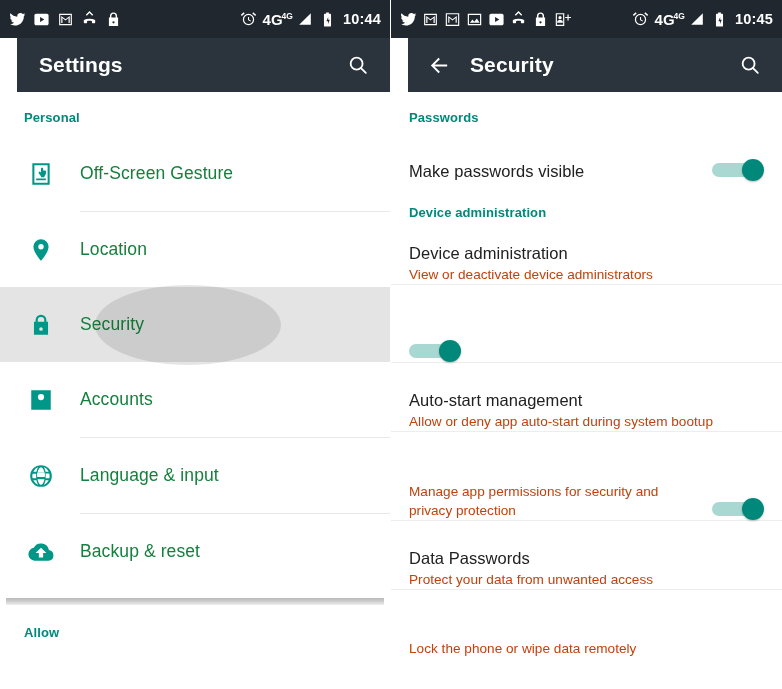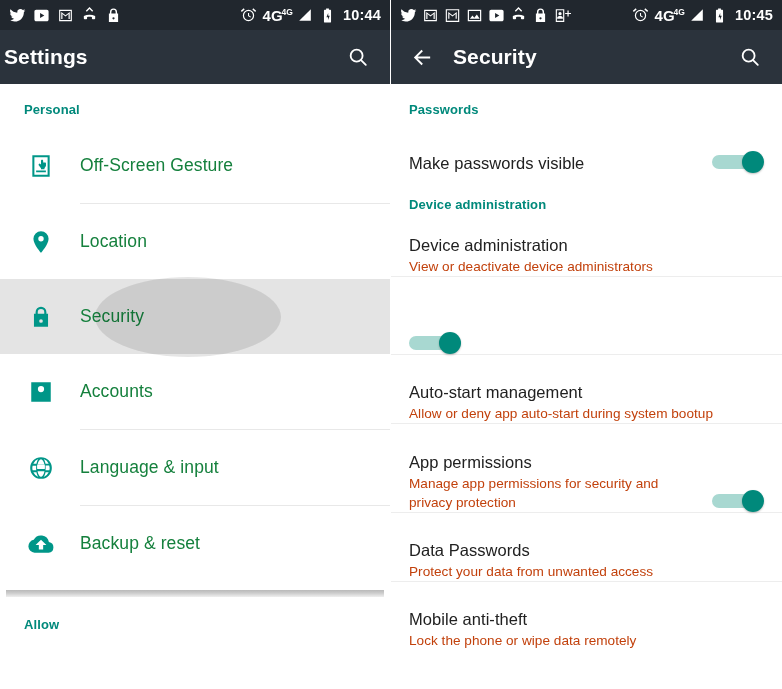--- a/index.html
+++ b/index.html
@@ -8,21 +8,21 @@
     background: #ffffff;
     font-family: "Liberation Sans", sans-serif;
     overflow: hidden;
   }
   .screens { display: flex; width: 782px; height: 689px; }
   .phone { width: 391px; height: 689px; position: relative; background: #fff; overflow: hidden; }
   .phone.left { border-right: 1px solid #ffffff; }
 
   
   .statusbar {
-    height: 30px; background: #21272e;
+    height: 38px; background: #21272e;
     display: flex; 
     padding: 0 9px 0 9px;
     position: relative; z-index: 5;
   }
   .sb-left { display: flex; align-items: center; gap: 7px; flex: 1; }
   .sb-right { display: flex; align-items: center; gap: 6px; }
   .sb-ico { width: 17px; height: 17px; display: block; }
   .sb-ico svg { display: block; width: 100%; height: 100%; fill: #ffffff; }
   .sb-time {
     color: #ffffff; font-size: 14.5px; font-weight: bold;
@@ -33,22 +33,22 @@
     display: flex; align-items: flex-start; line-height: 1;
   }
   .net-label sup { font-size: 8.5px; font-weight: bold; line-height: 1; margin-left: -1px; }
   .signal-tri { width: 16px; height: 14px; margin-left: -2px; }
   .signal-tri svg { width: 100%; height: 100%; display: block; }
 
   
   .appbar {
     height: 54px; background: #2b333c;
     display: flex; align-items: center;
-    padding: 0 14px 0 4px;
-    position: relative; z-index: 4;
+    padding: 0 14px 0 22px;
+    position: relative; z-index: 4; margin-left: 17px;
   }
   .appbar.with-back { padding-left: 14px; }
   .back-btn {
     width: 34px; height: 34px; display: flex;
     align-items: center; justify-content: center;
     margin-right: 14px; cursor: pointer;
   }
   .back-btn svg { width: 23px; height: 23px; fill: #fff; }
   .appbar-title {
     color: #ffffff; font-size: 21px; font-weight: bold;
@@ -384,41 +384,39 @@
       <div class="row-r" style="height:68px">
         <div class="texts">
           <div class="title">Auto-start management</div>
           <div class="sub">Allow or deny app auto-start during system bootup</div>
         </div>
       </div>
       <div class="div-r"></div>
 
       <div class="row-r" style="height:88px">
         <div class="texts">
-          <div class="title">App permissions</div>
           <div class="sub" style="max-width:250px">Manage app permissions for security and privacy protection</div>
         </div>
         <div class="toggle">
           <div class="track"></div>
           <div class="thumb"></div>
         </div>
       </div>
       <div class="div-r"></div>
 
       <div class="row-r" style="height:68px">
         <div class="texts">
           <div class="title">Data Passwords</div>
           <div class="sub">Protect your data from unwanted access</div>
         </div>
       </div>
       <div class="div-r"></div>
 
       <div class="row-r" style="height:68px">
         <div class="texts">
-          <div class="title">Mobile anti-theft</div>
           <div class="sub">Lock the phone or wipe data remotely</div>
         </div>
       </div>
 
     </div>
   </div>
 
 </div>
 
 </body></html>

